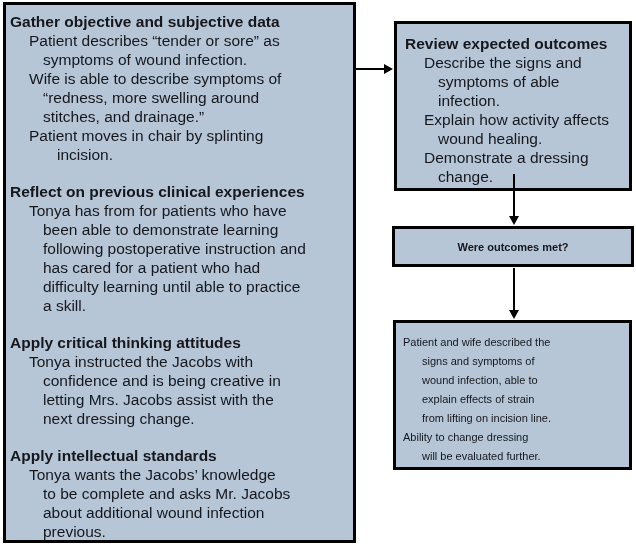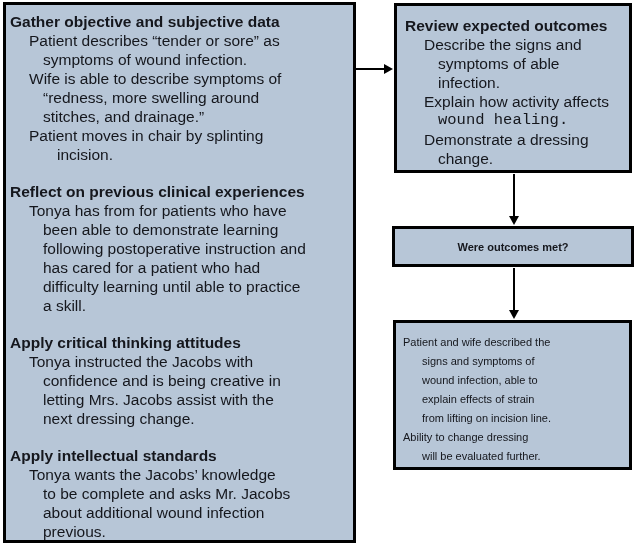--- a/index.html
+++ b/index.html
@@ -19,21 +19,21 @@
   }
   .left-panel{
     left:3px;top:2px;width:353px;height:541px;
     padding:7px 5px 0 4px;
     font-size:15.5px;line-height:19px;
   }
   .sec + .sec{margin-top:18px;}
   .hdr{font-weight:bold;white-space:nowrap;}
   .ln{white-space:nowrap;}
   .outcomes-box{
-    left:394px;top:3px;width:238px;height:170px;
+    left:394px;top:21px;width:238px;height:170px;
     padding:10px 4px 0 8px;
     font-size:15.5px;line-height:19px;
   }
   .question-box{
     left:392px;top:226px;width:242px;height:41px;
     display:flex;align-items:center;justify-content:center;
     font-size:11px;font-weight:bold;
   }
   .evaluation-box{
     left:393px;top:320px;width:239px;height:150px;
@@ -102,21 +102,21 @@
     </div>
   </div>
 
   <div class="box outcomes-box">
     <div class="hdr">Review expected outcomes</div>
     <div>
         <div class="ln" style="padding-left: 19px;">Describe the signs and</div>
         <div class="ln" style="padding-left: 33px;">symptoms of able</div>
         <div class="ln" style="padding-left: 33px;">infection.</div>
         <div class="ln" style="padding-left: 19px;">Explain how activity affects</div>
-        <div class="ln" style="padding-left: 33px; font-family: Liberation Mono, monospace;">wound healing.</div>
+        <div class="ln" style="padding-left: 33px;">wound healing.</div>
         <div class="ln" style="padding-left: 19px;">Demonstrate a dressing</div>
         <div class="ln" style="padding-left: 33px;">change.</div>
       </div>
   </div>
 
   <div class="box question-box">
     <div>Were outcomes met?</div>
   </div>
 
   <div class="box evaluation-box">

